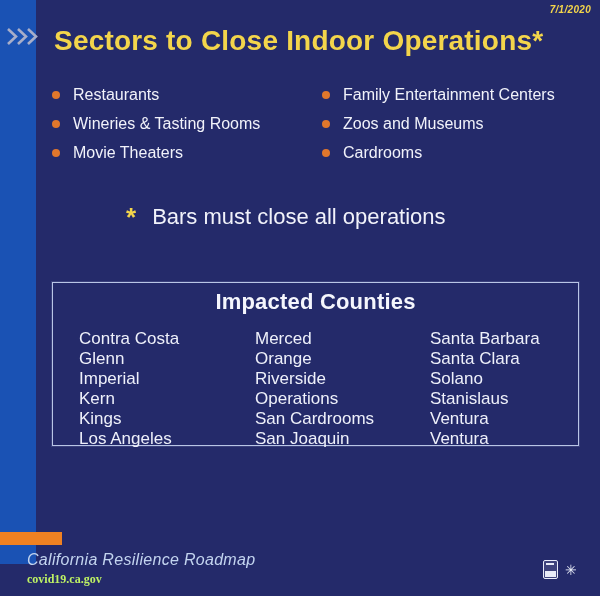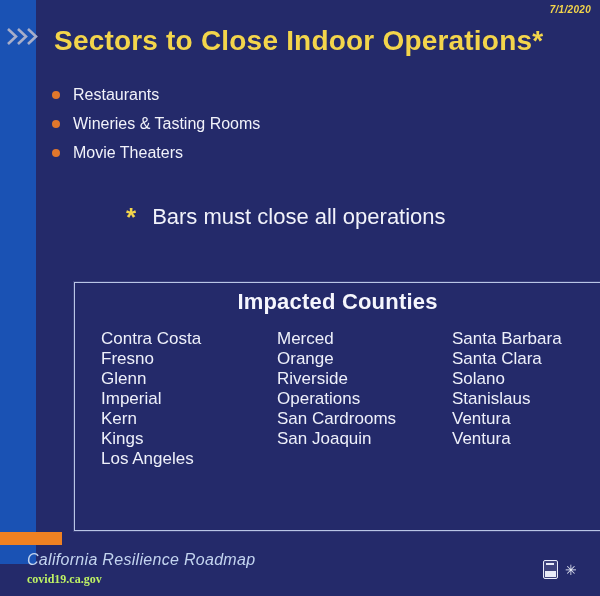--- a/index.html
+++ b/index.html
@@ -86,24 +86,23 @@
     color: #f3d54b;
     font-weight: 700;
     font-size: 26px;
     vertical-align: -2px;
     margin-right: 16px;
   }
 
   .counties-box {
     position: absolute;
     left: 52px; top: 282px;
-    width: 527px; height: 249px;
+    width: 527px; height: 164px;
     border: 1px solid #b9c5e6;
     box-shadow: 0 0 0 1px rgba(185,197,230,.15);
-    margin-left: 22px;
   }
   .counties-title {
     position: absolute;
     left: 0; top: 6px;
     width: 100%;
     text-align: center;
     color: #f5f6fd;
     font-size: 22px;
     font-weight: 800;
     letter-spacing: .2px;
@@ -193,31 +192,44 @@
     <li>
       <span class="bullet-dot"></span>
       <span>Wineries &amp; Tasting Rooms</span>
     </li>
     <li>
       <span class="bullet-dot"></span>
       <span>Movie Theaters</span>
     </li>
   </ul>
 
+  <ul class="sector-list right">
+    <li>
+      <span class="bullet-dot"></span>
+      <span>Family Entertainment Centers</span>
+    </li>
+    <li>
+      <span class="bullet-dot"></span>
+      <span>Zoos and Museums</span>
+    </li>
+    <li>
+      <span class="bullet-dot"></span>
+      <span>Cardrooms</span>
+    </li>
+  </ul>
 
   <div class="footnote">
     <span class="star">*</span><span>Bars must close all operations</span>
   </div>
 
   <div class="counties-box">
     <div class="counties-title">Impacted Counties</div>
 
     <div class="county-col c1">
       <div>Contra Costa</div>
-      <div>Fresno</div>
       <div>Glenn</div>
       <div>Imperial</div>
       <div>Kern</div>
       <div>Kings</div>
       <div>Los Angeles</div>
     </div>
 
     <div class="county-col c2">
       <div>Merced</div>
       <div>Orange</div>

